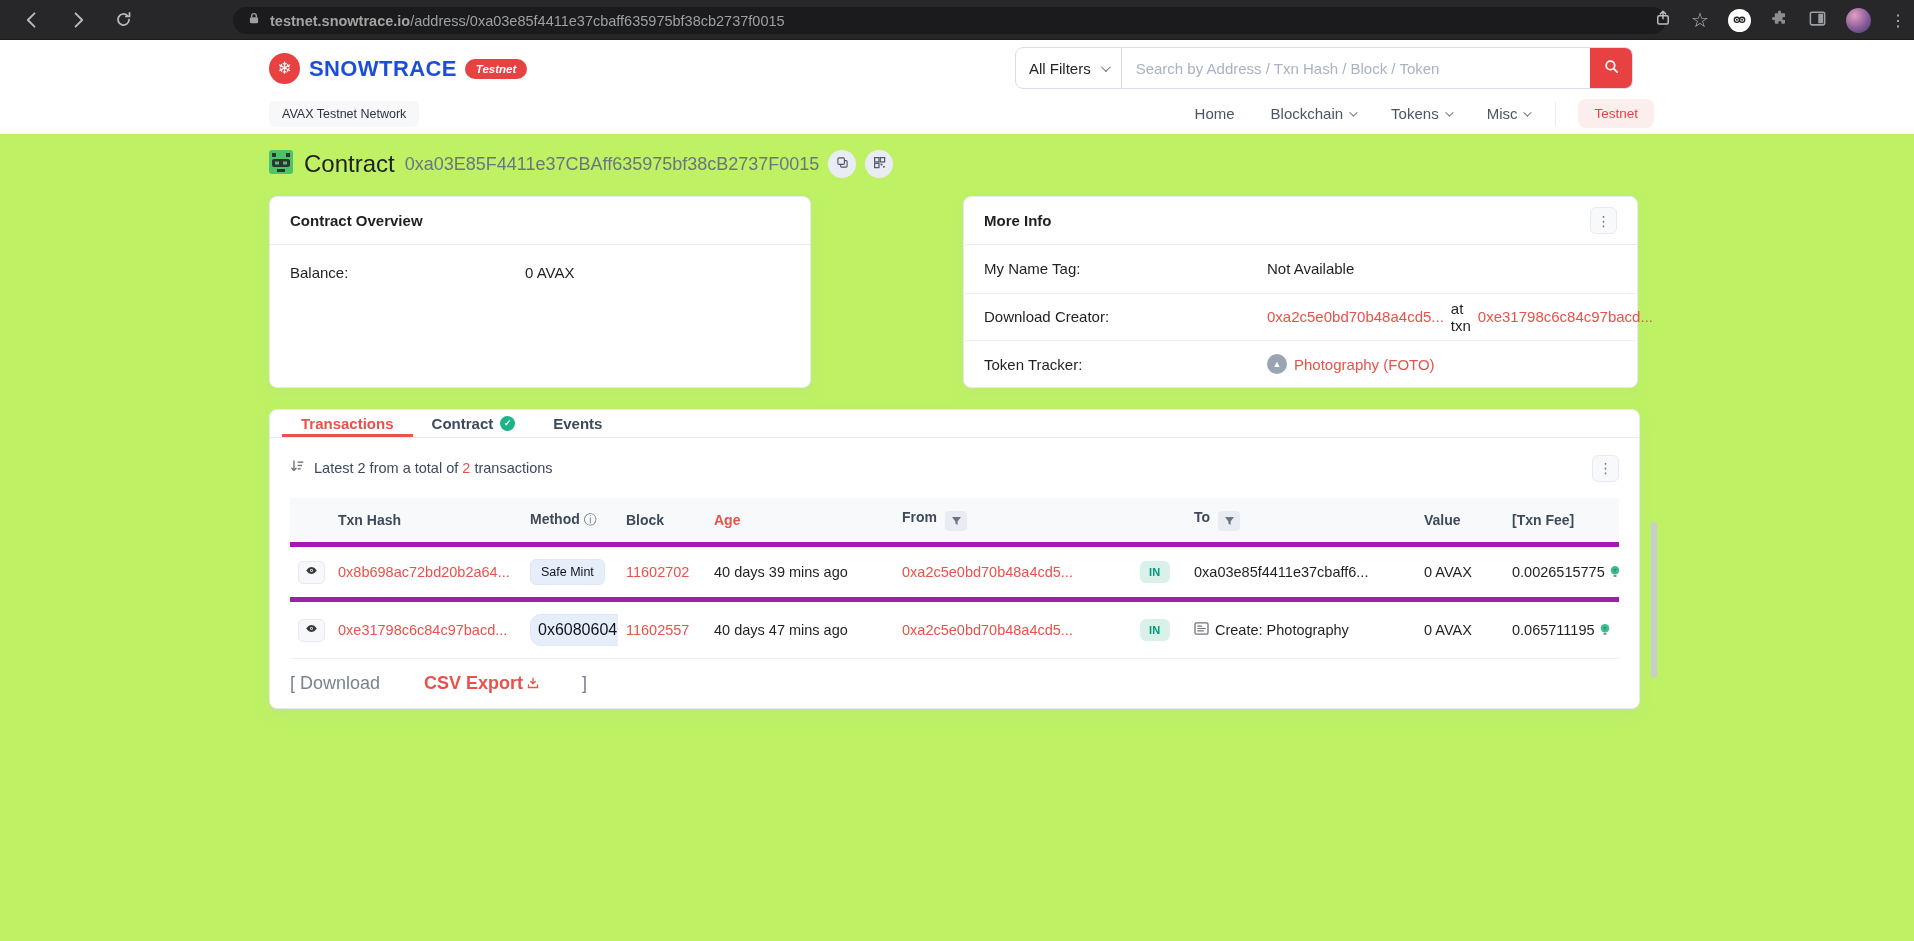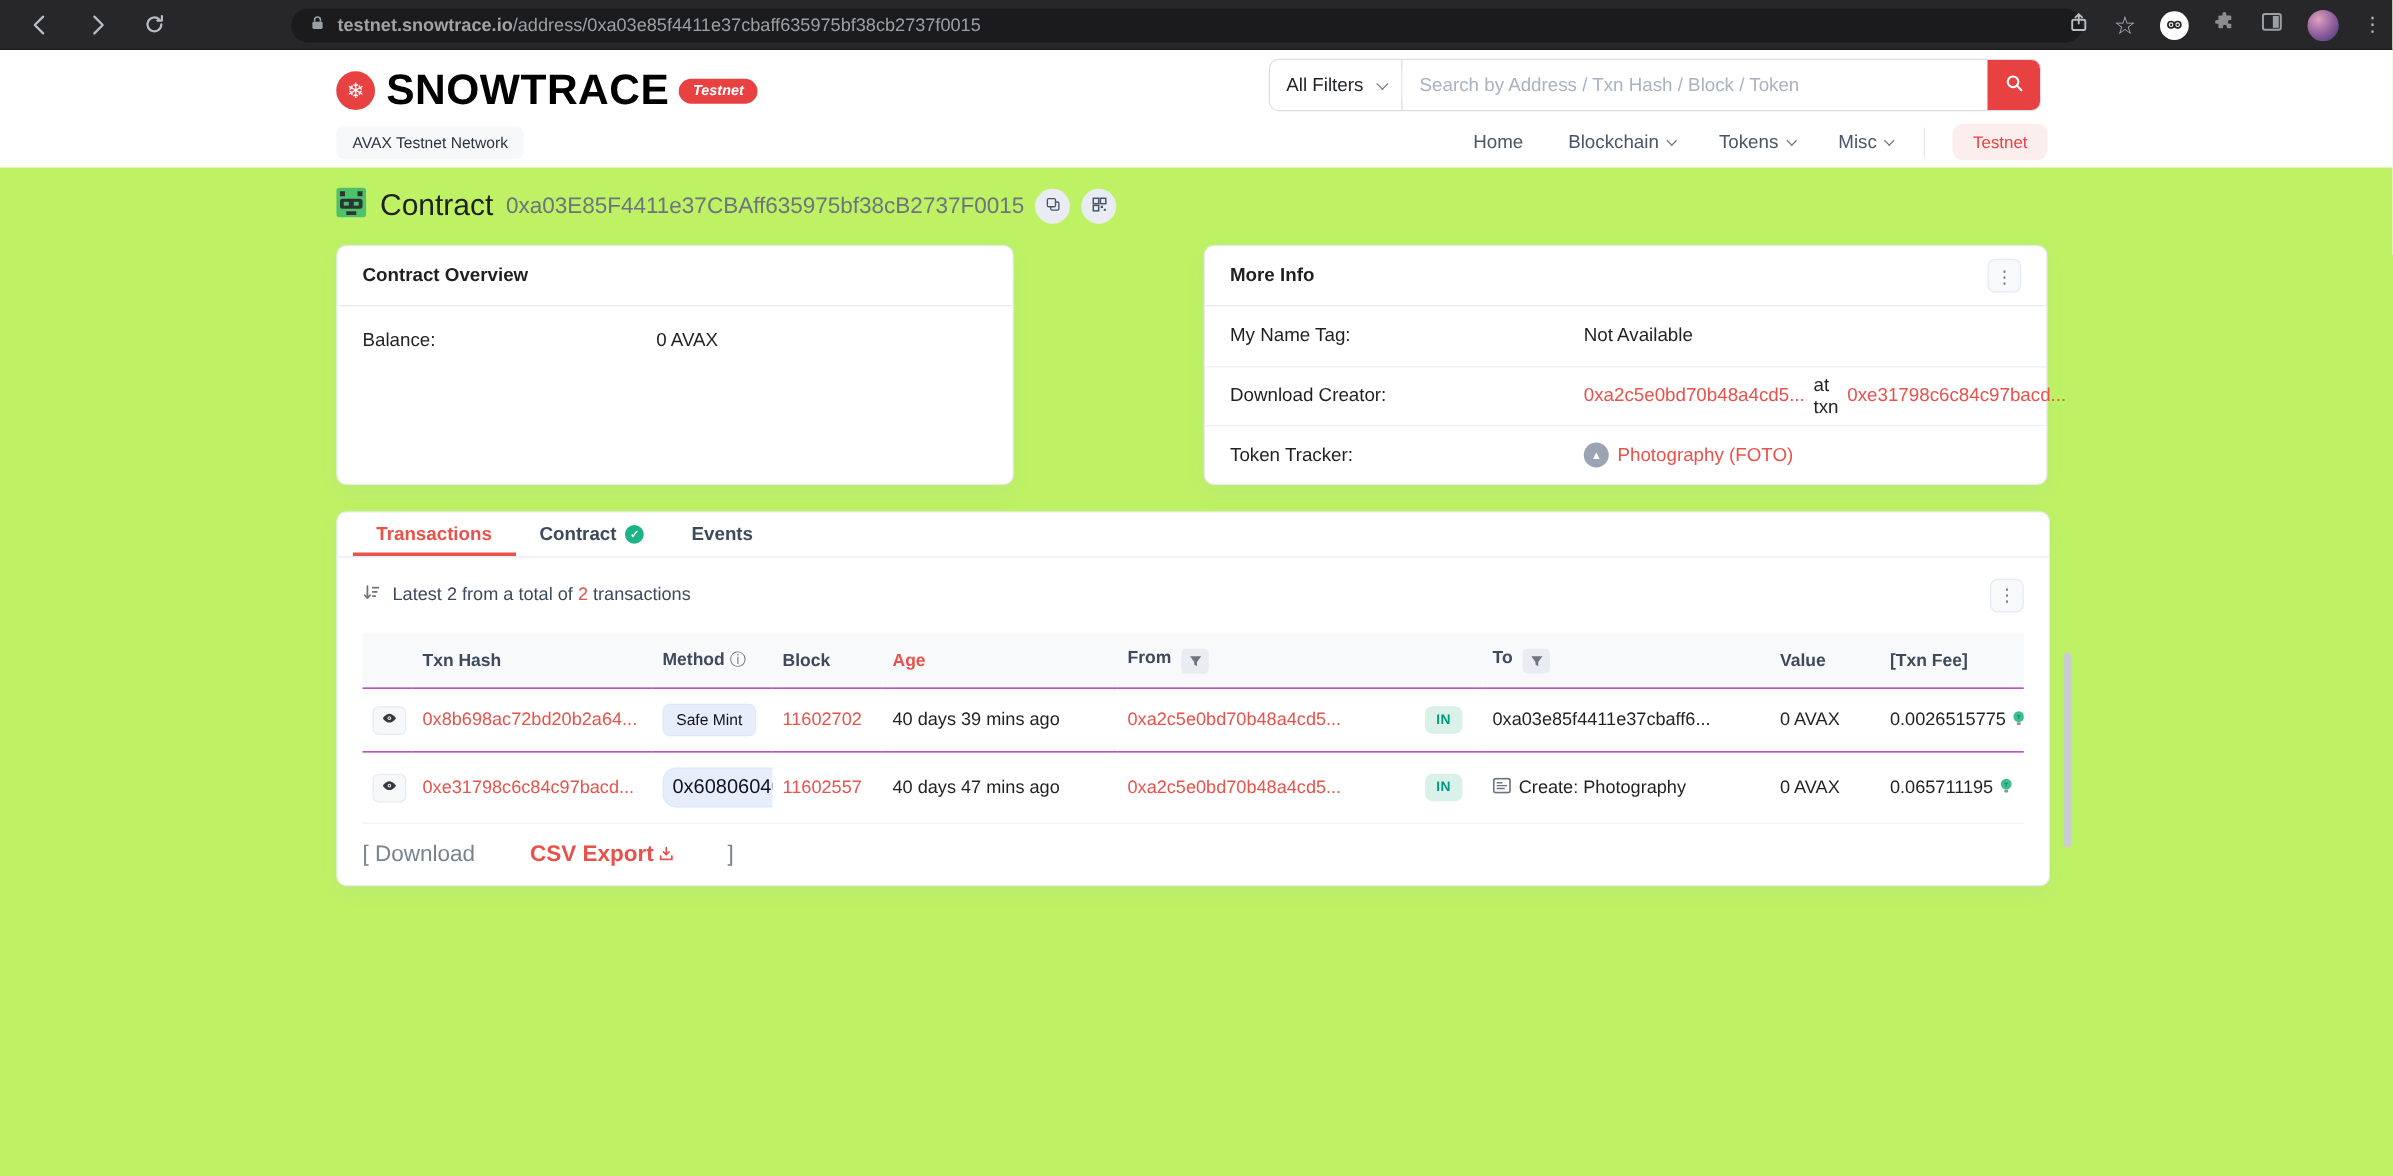--- a/index.html
+++ b/index.html
@@ -15,32 +15,32 @@
   .url-path { color:#9aa0a6; font-size:14.5px; }
   .chrome-right { position:absolute; right:8px; top:0; height:40px; display:flex; align-items:center; gap:19px; color:#b9bdc2; }
   .ext-owl { width:23px; height:23px; border-radius:50%; background:#fff; display:flex; align-items:center; justify-content:center; }
   .avatar { width:25px; height:25px; border-radius:50%; background:radial-gradient(circle at 35% 30%, #e0a0c0, #8a5a9a 55%, #3a3a6a 100%); }
   .chrome-dots { font-size:16px; color:#b9bdc2; letter-spacing:0; }
 
   
   .site-header { position:absolute; top:41px; left:0; width:100%; height:93px; background:#fff; }
   .logo-block { position:absolute; left:269px; top:12px; display:flex; align-items:center; }
   .logo-mark { width:31px; height:31px; border-radius:50%; background:#e84142; color:#fff; display:flex; align-items:center; justify-content:center; font-size:17px; }
-  .brand { color:#000000; font-size:34px; font-weight:700; letter-spacing:.4px; margin-left:9px; }
+  .brand { color:#1d4ed8; font-size:22px; font-weight:700; letter-spacing:.4px; margin-left:9px; }
   .brand-badge { background:#e84142; color:#fff; font-size:11.5px; font-weight:700; font-style:italic; padding:4px 11px; border-radius:11px; margin-left:8px; }
   .network-chip { position:absolute; left:269px; top:60px; background:#f7f8fa; color:#2b3442; font-size:12.5px; padding:6px 13px; border-radius:6px; }
 
   .search-bar { position:absolute; right:281px; top:6px; width:618px; height:42px; background:#fff; border:1px solid #d9dee8; border-radius:8px; display:flex; align-items:stretch; }
   .search-filter { display:flex; align-items:center; gap:10px; padding:0 13px; border-right:1px solid #d9dee8; color:#212529; font-size:15px; cursor:pointer; }
   .chev { display:inline-block; width:7px; height:7px; border-right:1.6px solid #6c757d; border-bottom:1.6px solid #6c757d; transform:rotate(45deg) translateY(-2px); }
   .search-input { flex:1; border:none; outline:none; font-size:15px; padding:0 14px; color:#1e2022; font-family:"Liberation Sans", sans-serif; border-radius:8px; }
   .search-input::placeholder { color:#a8b2c1; }
   .search-btn { width:42px; background:#e84142; border:none; border-radius:0 7px 7px 0; display:flex; align-items:center; justify-content:center; cursor:pointer; }
 
-  .top-nav { position:absolute; right:276px; top:58px; display:flex; align-items:center; }
+  .top-nav { position:absolute; right:260px; top:58px; display:flex; align-items:center; }
   .nav-item { display:flex; align-items:center; gap:6px; color:#4a5568; font-size:15px; font-weight:500; margin-left:36px; cursor:pointer; }
   .nav-item .chev { width:6px; height:6px; }
   .nav-divider { width:1px; height:24px; background:#e7eaf3; margin-left:26px; }
   .testnet-pill { margin-left:22px; background:#fdeeee; color:#e84142; font-size:13.5px; font-weight:500; padding:7px 16px; border-radius:8px; cursor:pointer; }
 
   
   .main { position:absolute; top:134px; left:0; width:100%; height:807px; background:#bef264; }
 
   .title-row { position:absolute; left:269px; top:16px; display:flex; align-items:center; }
   .page-title { font-size:24px; font-weight:500; color:#1e2022; margin-left:11px; }
@@ -74,21 +74,21 @@
   .tab.active { color:#e8524a; box-shadow:inset 0 -3px 0 #e8524a; }
   .verified-badge { width:15px; height:15px; border-radius:50%; background:#1cb386; color:#fff; font-size:9px; display:inline-flex; align-items:center; justify-content:center; margin-left:7px; }
 
   .summary-row { display:flex; justify-content:space-between; align-items:center; padding:17px 20px 13px; }
   .summary-left { display:flex; align-items:center; gap:9px; font-size:14.5px; color:#3d4a5c; }
   .count-red { color:#e8524a; }
 
   table.tx { margin:3px 20px 0; width:1329px; table-layout:fixed; border-collapse:separate; border-spacing:0; }
   .tx th { background:#f8f9fa; text-align:left; font-size:14px; font-weight:600; color:#3d4a5c; padding:11px 8px; white-space:nowrap; }
   .tx th.red { color:#e8524a; }
-  .tx td { padding:12px 8px; font-size:14.5px; color:#1e2022; border-top:1px solid #a21caf; white-space:nowrap; overflow:hidden;margin-left:29px; }
+  .tx td { padding:12px 8px; font-size:14.5px; color:#1e2022; border-top:5px solid #a21caf; white-space:nowrap; overflow:hidden;margin-left:29px; }
   .tx tr:last-child td { border-bottom:1px solid #edf0f7; }
   .tx a { font-size:14.5px; }
   .filter-chip { display:inline-flex; align-items:center; justify-content:center; width:22px; height:20px; background:#e9edf3; border-radius:4px; margin-left:8px; vertical-align:-5px; color:#6c757d; cursor:pointer; }
   .info-icon { color:#6c757d; font-size:13px; margin-left:4px; font-weight:400; cursor:pointer; }
   .eye-btn { width:27px; height:23px; background:#f6f8fa; border:1px solid #e7eaf3; border-radius:5px; display:inline-flex; align-items:center; justify-content:center; color:#343a40; cursor:pointer; }
   .method-badge { display:inline-block; background:#e7eefb; border:1px solid #dde8f8; border-radius:6px; padding:5px 10px; font-size:12.5px; color:#10131c; }
   .method-badge.hex { font-size:16px; padding:6px 7px;border-radius:11px; }
   .in-badge { display:inline-block; background:#d9f1e9; color:#02977e; font-size:11px; font-weight:700; padding:5px 9px; border-radius:6px; letter-spacing:.3px; }
   .fee-cell { color:#77838f; font-size:13px; }
   .to-contract { display:inline-flex; align-items:center; gap:6px; color:#1e2022; }

